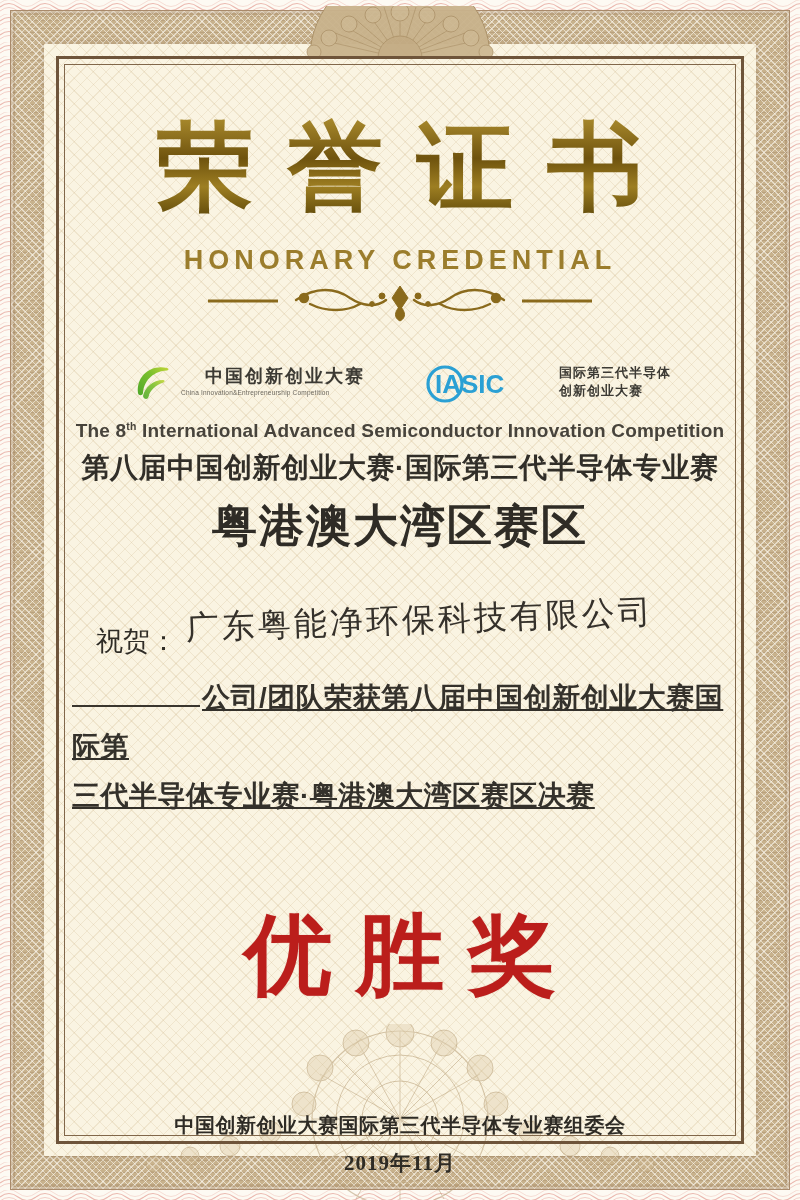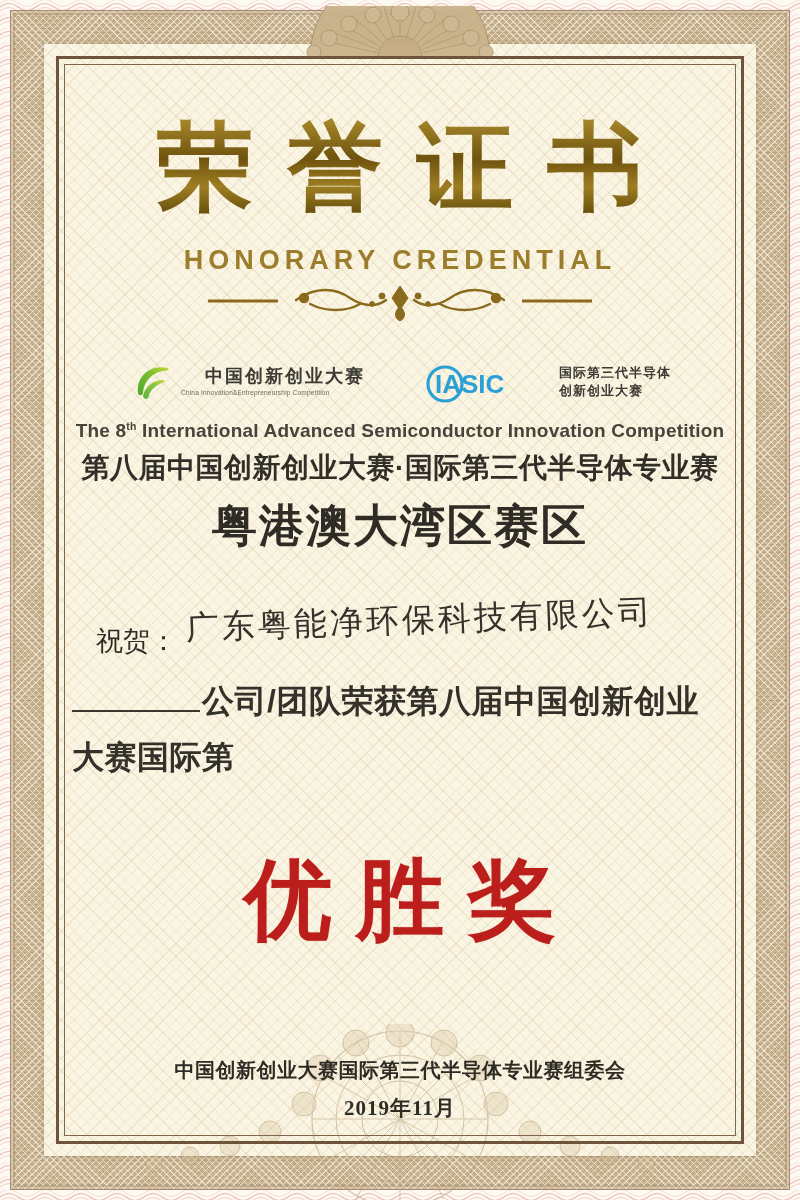--- a/index.html
+++ b/index.html
@@ -74,29 +74,29 @@
     display:flex;align-items:flex-end;
   }
   .salutation-label{font-size:27px;font-weight:normal;color:#2f2c26;white-space:nowrap;}
   .company-name{
     font-family:cursive;
     font-size:33px;color:#35312b;letter-spacing:3px;
     transform:rotate(-2deg) translateY(-8px);transform-origin:left bottom;
     margin-left:10px;white-space:nowrap;
   }
   .body-para{
-    margin-top:14px;text-align:left;font-size:32px;font-weight:bold;
-    color:#34312b;line-height:1.75;letter-spacing:.5px;
+    margin-top:14px;text-align:left;font-size:28px;font-weight:bold;
+    color:#34312b;line-height:1.75;letter-spacing:.5px;text-decoration:underline;
   }
   .blank-underline{
     display:inline-block;width:128px;border-bottom:2px solid #3a362e;
     height:1em;vertical-align:baseline;margin-right:2px;
   }
   .award-line{
-    margin-top:72px;
+    margin-top:92px;
     font-family:"Liberation Serif",serif;
     font-size:88px;font-weight:bold;color:#bb1e1b;
     letter-spacing:24px;padding-left:24px;line-height:1;
     text-shadow:0 0 1px rgba(160,20,20,.4);
   }
   .issuer-line{margin-top:112px;font-size:20px;font-weight:bold;color:#2e2b25;letter-spacing:.5px;}
   .date-line{margin-top:10px;font-family:"Liberation Serif",serif;font-size:21px;font-weight:bold;color:#2e2b25;letter-spacing:1px;}
 </style>
 </head>
 <body>
@@ -258,20 +258,21 @@
     <div class="region-line">粤港澳大湾区赛区</div>
 
     
     <div class="salutation-row">
       <span class="salutation-label">祝贺：</span>
       <span class="company-name">广东粤能净环保科技有限公司</span>
     </div>
 
     <div class="body-para">
       <span class="blank-underline"></span><span>公司/团队荣获第八届中国创新创业大赛国际第</span><br>
+      <span>三代半导体专业赛·粤港澳大湾区赛区决赛</span>
     </div>
 
     
     <div class="award-line">优胜奖</div>
 
     
     <div class="issuer-line">中国创新创业大赛国际第三代半导体专业赛组委会</div>
     <div class="date-line">2019年11月</div>
 
   </div>

